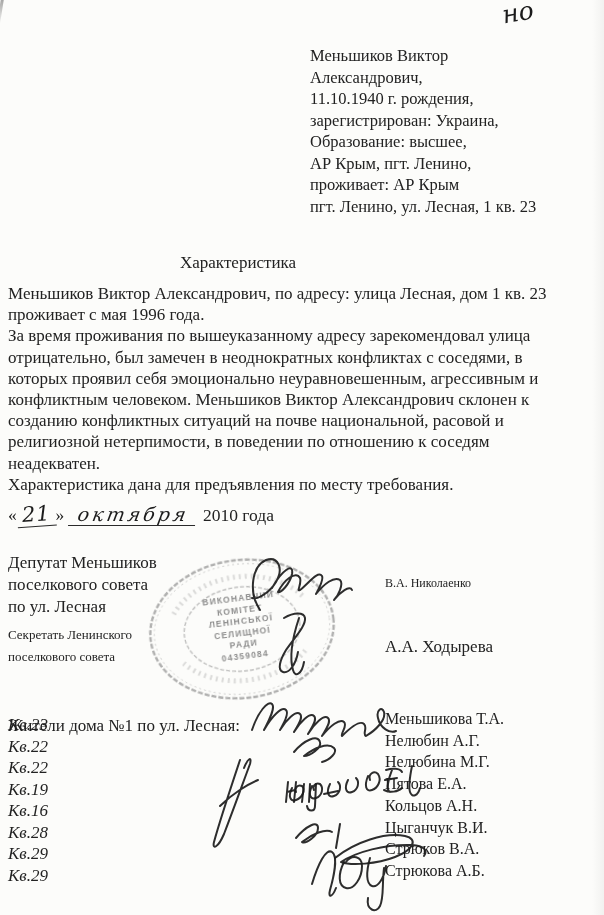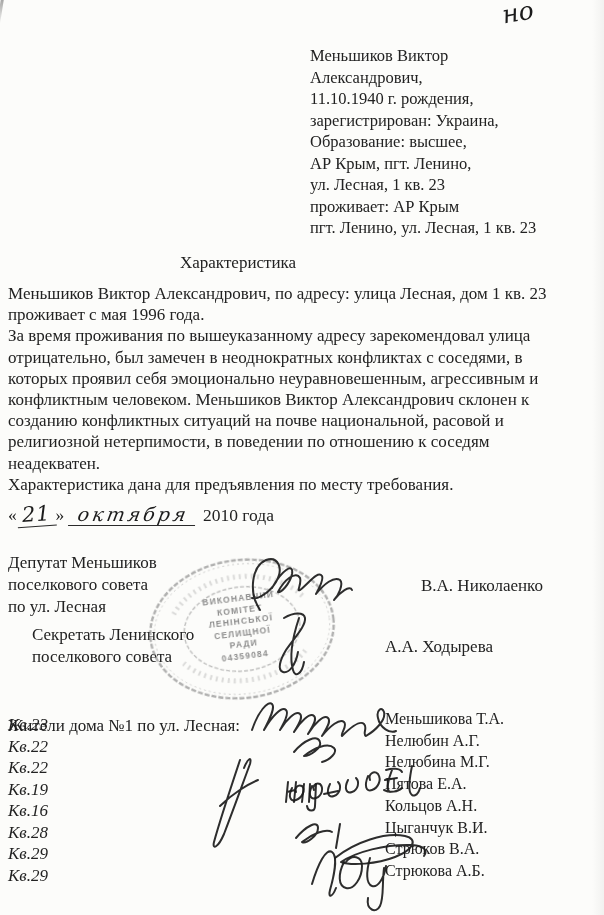--- a/index.html
+++ b/index.html
@@ -19,22 +19,22 @@
     transform:rotate(-10deg);color:#1d1d1d;
   }
   .header-block{position:absolute;left:310px;top:45px;font-size:16.5px;line-height:21.5px;white-space:nowrap;}
   .title{position:absolute;left:180px;top:253px;font-size:17px;}
   .body-text{position:absolute;left:8px;top:283px;font-size:17px;line-height:21.2px;white-space:nowrap;}
   .date-line{position:absolute;left:8px;top:502px;font-size:17.5px;white-space:nowrap;}
   .hand{font-family:"DejaVu Serif",serif;font-style:italic;color:#1b1b1b;}
   .hand-day{font-size:21px;letter-spacing:1px;padding:0 5px;border-bottom:1.2px solid #2a2a2a;display:inline-block;transform:rotate(-4deg);}
   .hand-month{font-size:19px;letter-spacing:3px;padding:0 8px;border-bottom:1.2px solid #2a2a2a;display:inline-block;transform:skewX(-10deg);margin-left:6px;margin-right:6px;}
   .sig1-role{position:absolute;left:8px;top:552px;font-size:17px;line-height:21.8px;white-space:nowrap;}
-  .sig1-name{position:absolute;left:385px;top:576px;font-size:17px;white-space:nowrap;margin-left:36px;}
-  .sig2-role{position:absolute;left:8px;top:624px;font-size:17px;line-height:21.8px;white-space:nowrap;margin-left:24px;}
+  .sig1-name{position:absolute;left:385px;top:576px;font-size:12px;white-space:nowrap;}
+  .sig2-role{position:absolute;left:8px;top:624px;font-size:13px;line-height:21.8px;white-space:nowrap;}
   .sig2-name{position:absolute;left:385px;top:637px;font-size:17px;white-space:nowrap;}
   .stamp{
     position:absolute;left:146px;top:556px;width:192px;height:146px;
     transform:rotate(-7deg);opacity:.78;z-index:3;filter:blur(.3px);
   }
   .stamp svg{position:absolute;left:0;top:0;}
   .stamp-text{
     position:absolute;left:0;top:37px;width:100%;text-align:center;
     font-family:"Liberation Sans",sans-serif;font-weight:bold;
     font-size:8.5px;line-height:11.5px;color:#6e6e6e;letter-spacing:1.2px;
@@ -55,21 +55,20 @@
 
   <div class="corner-mark hand">но</div>
 
   <div class="header-block">
       <div>Меньшиков Виктор</div>
       <div>Александрович,</div>
       <div>11.10.1940 г. рождения,</div>
       <div>зарегистрирован: Украина,</div>
       <div>Образование: высшее,</div>
       <div>АР Крым, пгт. Ленино,</div>
-      <div>ул. Лесная, 1 кв. 23</div>
       <div>проживает: АР Крым</div>
       <div>пгт. Ленино, ул. Лесная, 1 кв. 23</div>
     </div>
 
   <div class="title">Характеристика</div>
 
   <div class="body-text">
       <div>Меньшиков Виктор Александрович,  по адресу: улица Лесная, дом 1 кв. 23</div>
       <div>проживает с мая 1996 года.</div>
       <div>За время проживания по вышеуказанному адресу зарекомендовал улица</div>

